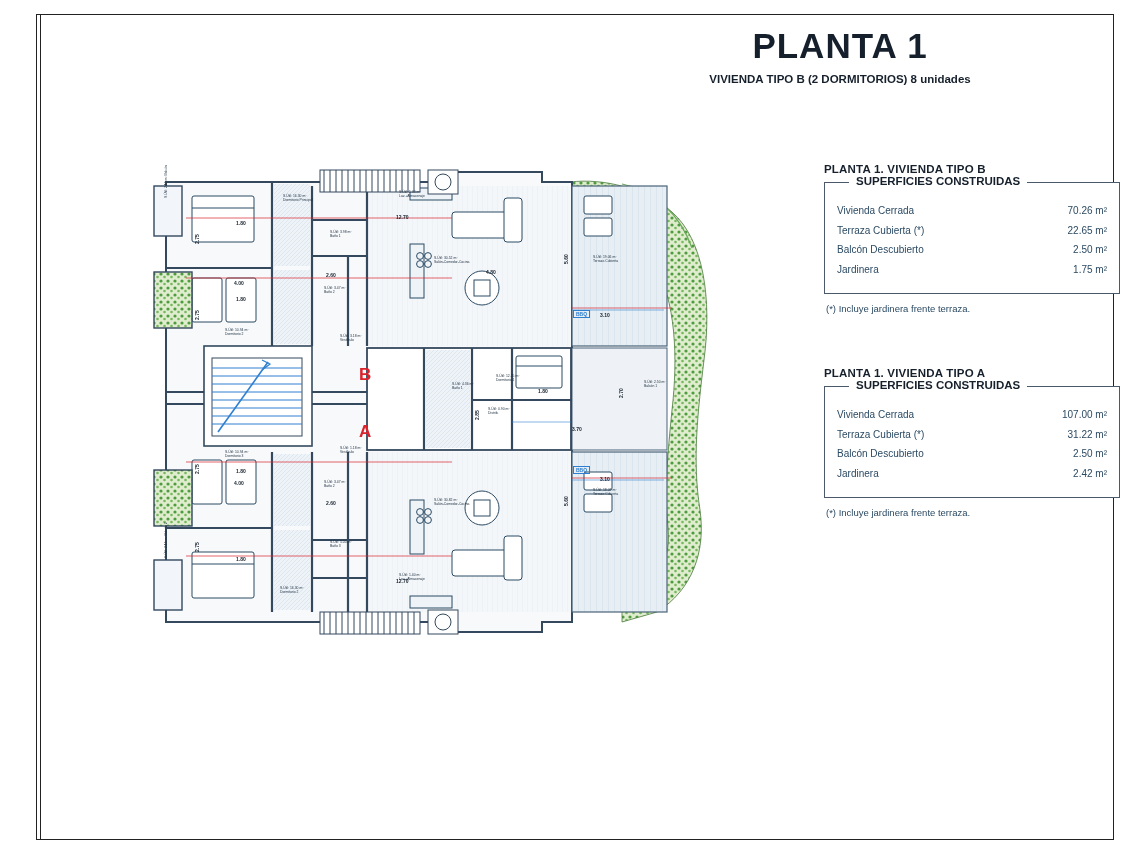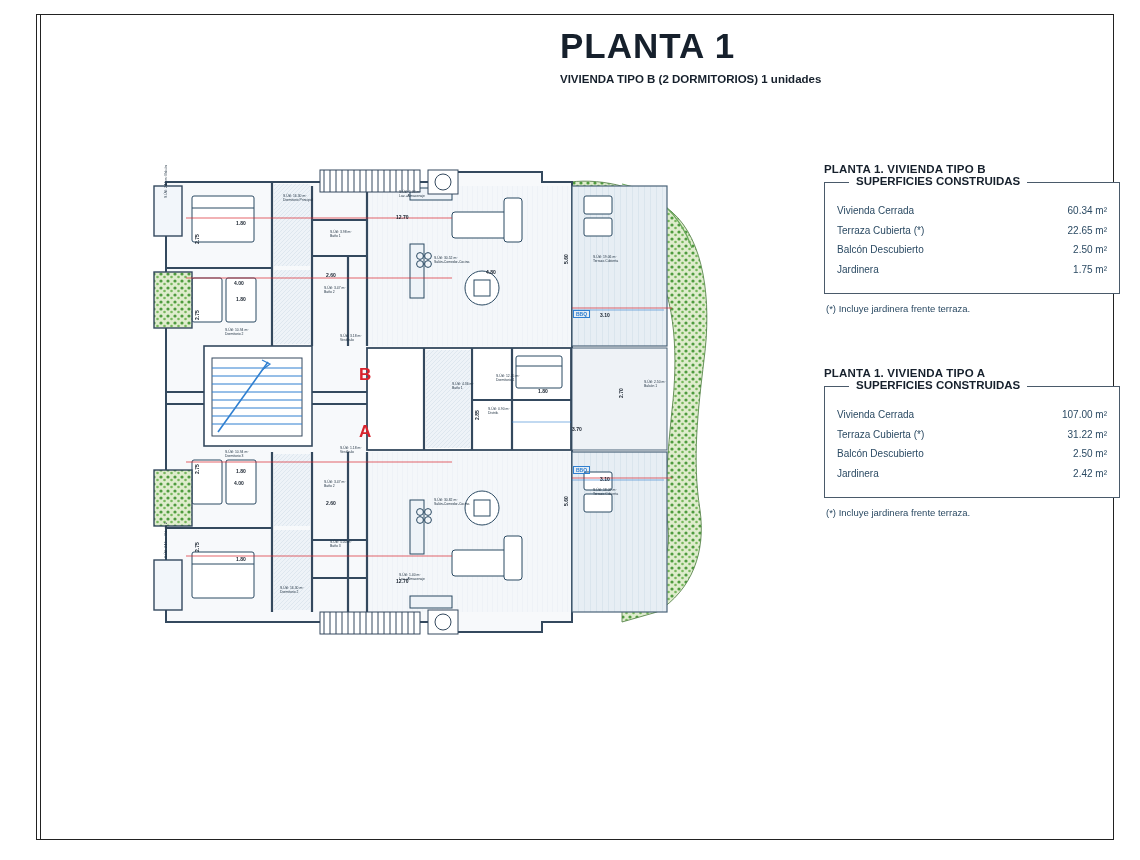--- a/index.html
+++ b/index.html
@@ -40,21 +40,21 @@
     height: 826px;
     border-left: 1px solid #222;
     box-sizing: border-box;
   }
 
   
   .title-block {
     position: absolute;
     right: 20px;
     top: 28px;
-    text-align: left;
+    text-align: center;
     width: 560px;
   }
   .title-main {
     font-size: 35px;
     font-weight: bold;
     letter-spacing: 1px;
     color: #16202c;
     line-height: 1.05;
   }
   .title-sub {
@@ -161,31 +161,31 @@
 <body>
 
 <div class="page">
 
   <div class="frame"></div>
   <div class="frame-inner"></div>
 
   <div class="title-block">
     <div class="title-main">PLANTA 1</div>
     <div class="title-sub">
-      <div>VIVIENDA TIPO B (2 DORMITORIOS) 1 unidades</div>
+      <div>VIVIENDA TIPO B (2 DORMITORIOS) 8 unidades</div>
     </div>
   </div>
 
   <div class="legend b">
     <div class="legend-title">PLANTA 1. VIVIENDA TIPO B</div>
     <div class="legend-box">
       <div class="legend-box-header">SUPERFICIES CONSTRUIDAS</div>
       <div class="legend-row">
         <span class="lbl">Vivienda Cerrada</span>
-        <span class="val">60.34 m²</span>
+        <span class="val">70.26 m²</span>
       </div>
       <div class="legend-row">
         <span class="lbl">Terraza Cubierta (*)</span>
         <span class="val">22.65 m²</span>
       </div>
       <div class="legend-row">
         <span class="lbl">Balcón Descubierto</span>
         <span class="val">2.50 m²</span>
       </div>
       <div class="legend-row">

